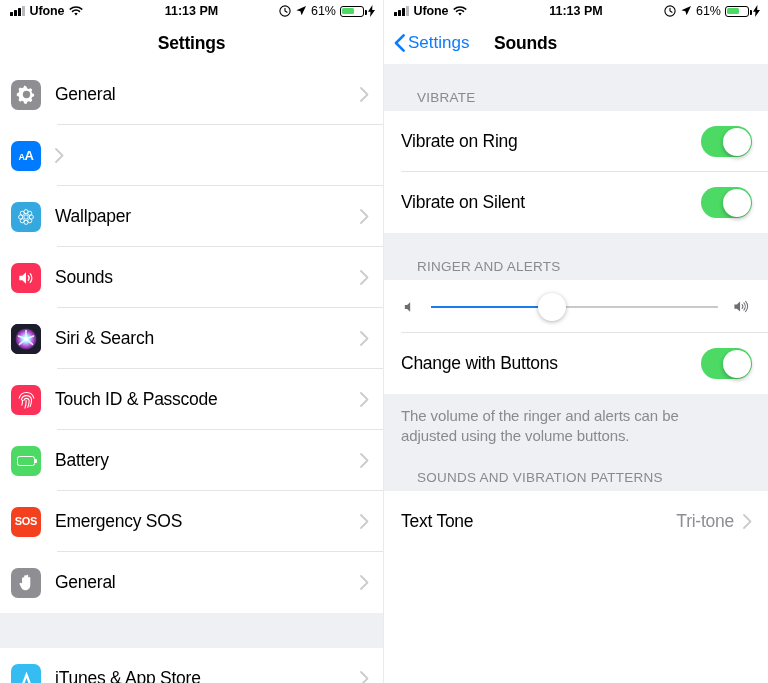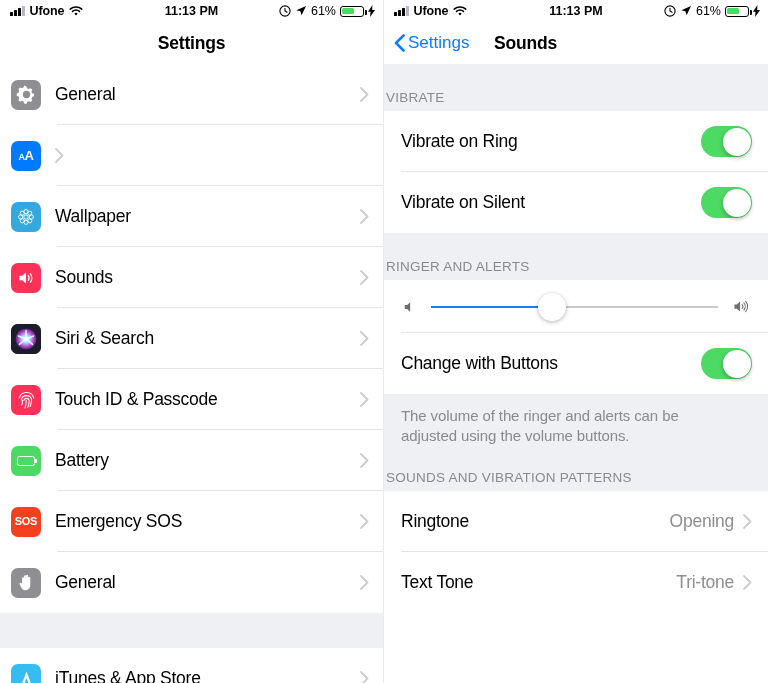--- a/index.html
+++ b/index.html
@@ -65,21 +65,21 @@
   
   .ic-txt { color: #fff; font-weight: bold; line-height: 1; }
   .sos-txt { font-size: 11px; letter-spacing: -.3px; }
   .aa-txt { font-size: 13px; letter-spacing: -.5px; }
   .aa-txt small { font-size: 9px; }
   .batt-ic { width: 18px; height: 10px; border: 1.6px solid #fff; border-radius: 2.5px; position: relative; }
   .batt-ic::after { content:""; position:absolute; right:-3.4px; top:2.3px; width:2px;
                     height:4px; background:#fff; border-radius:0 1px 1px 0; }
 
   
-  .section-head { background: #eff0f4; padding: 26px 0 6px 2px;
+  .section-head { background: #eff0f4; padding: 26px 0 6px 33px;
                   font-size: 13.5px; color: #8a8a8e; letter-spacing: .25px; }
   .section-head.tight { padding-top: 24px; }
   .srow { display: flex; align-items: center; height: 61px;
           padding: 0 16px 0 17px; position: relative; background: #fff; }
   .srow .sep { position: absolute; left: 17px; right: 0; bottom: 0;
                height: 1px; background: #e4e4e7; }
   .srow:last-child .sep { display: none; }
   .srow .label { font-size: 17.5px; }
   .srow .value { font-size: 17.5px; color: #8e8e93; letter-spacing: -.25px;
                  margin-right: 9px; }
@@ -393,28 +393,20 @@
         <span class="toggle">
             <span class="knob"></span>
           </span>
       </div>
     </div>
     <div class="footnote">The volume of the ringer and alerts can be adjusted using the volume buttons.</div>
 
     <div class="section-head tight">SOUNDS AND VIBRATION PATTERNS</div>
     <div class="group">
       <div class="srow">
-        <span class="label">Ringtone</span>
-        <span class="value">Opening</span>
-        <svg class="chev" style="margin-right:0" viewBox="0 0 9 15">
-            <path d="M1 1l6.5 6.5L1 14" stroke="#8e8e93" stroke-width="1.8" fill="none" stroke-linecap="round" stroke-linejoin="round"></path>
-          </svg>
-        <span class="sep"></span>
-      </div>
-      <div class="srow">
         <span class="label">Text Tone</span>
         <span class="value">Tri-tone</span>
         <svg class="chev" style="margin-right:0" viewBox="0 0 9 15">
             <path d="M1 1l6.5 6.5L1 14" stroke="#8e8e93" stroke-width="1.8" fill="none" stroke-linecap="round" stroke-linejoin="round"></path>
           </svg>
       </div>
     </div>
   </div>
 
 </div>

